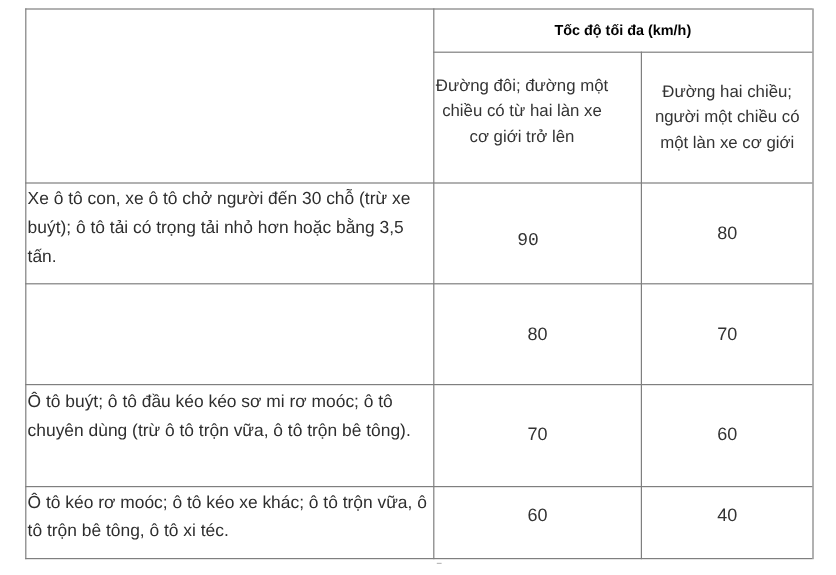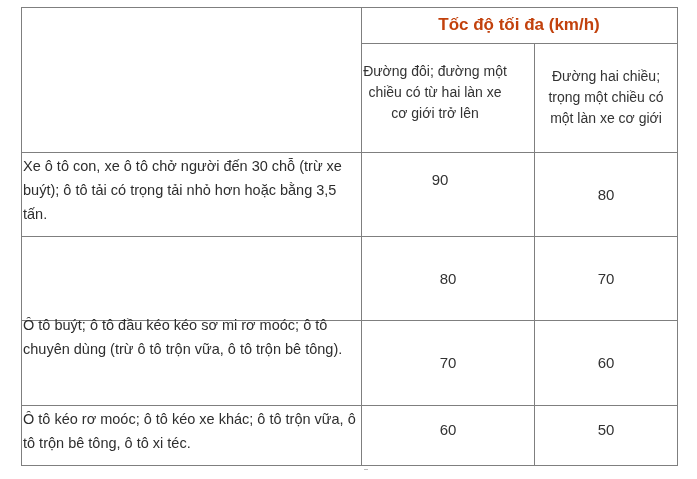--- a/index.html
+++ b/index.html
@@ -4,21 +4,21 @@
 <style>
   html, body { margin: 0; padding: 0; background: #ffffff; }
   body { width: 697px; height: 479px; position: relative; overflow: hidden;
          font-family: "Liberation Sans", sans-serif; color: #2b2b2b; }
   .tbl { position: absolute; left: 21px; top: 7px; width: 656px; height: 458px; }
   .line-h, .line-v { position: absolute; background: #7f7f7f; }
   .line-h { height: 1px; }
   .line-v { width: 1px; }
   .cell { position: absolute; box-sizing: border-box; display: flex; }
   .center { align-items: center; justify-content: center; text-align: center; }
-  .hdr-title { font-weight: bold; font-size: 17px; color: #c2410c; }
+  .hdr-title { font-weight: bold; font-size: 12px; color: #000000; }
   .sub { font-size: 14px; line-height: 21px; color: #333; }
   .desc { font-size: 14.5px; line-height: 24px; padding: 2px 2px 0 2px; align-items: flex-start; color: #2e2e2e; }
   .num { font-size: 15px; color: #333; }
   .dot { position: absolute; left: 364px; top: 469px; width: 4px; height: 1px; background: #bbb; }
 </style>
 </head>
 <body>
 
 <div class="tbl">
 
@@ -35,54 +35,54 @@
   <div class="line-v" style="left:513px;top:36px;height:423px;"></div>
   <div class="line-v" style="left:656px;top:0;height:459px;"></div>
 
   <div class="cell center hdr-title" style="left:340px;top:0;width:316px;height:36px;">
     <span>Tốc độ tối đa (km/h)</span>
   </div>
   <div class="cell center sub" style="left:340px;top:36px;width:148px;height:109px;padding:0 1px 10px 1px;">
     <span>Đường đôi; đường một chiều có từ hai làn xe cơ giới trở lên</span>
   </div>
   <div class="cell center sub" style="left:514px;top:36px;width:142px;height:109px;padding:0 4px;">
-    <span>Đường hai chiều; trọng một chiều có một làn xe cơ giới</span>
+    <span>Đường hai chiều; người một chiều có một làn xe cơ giới</span>
   </div>
 
   <div class="cell desc" style="left:0;top:145px;width:340px;height:84px;justify-content:center;">
     <span>Xe ô tô con, xe ô tô chở người đến 30 chỗ (trừ xe buýt); ô tô tải có trọng tải nhỏ hơn hoặc bằng 3,5 tấn.</span>
   </div>
-  <div class="cell center num" style="left:340px;top:130px;width:158px;height:84px;">
+  <div class="cell center num" style="left:340px;top:151px;width:158px;height:84px;font-family:Liberation Mono, monospace;">
     <span>90</span>
   </div>
   <div class="cell center num" style="left:514px;top:145px;width:142px;height:84px;">
     <span>80</span>
   </div>
 
   <div class="cell center num" style="left:340px;top:229px;width:174px;height:84px;">
     <span>80</span>
   </div>
   <div class="cell center num" style="left:514px;top:229px;width:142px;height:84px;">
     <span>70</span>
   </div>
 
-  <div class="cell desc" style="left:0;top:304px;width:340px;height:85px;">
+  <div class="cell desc" style="left:0;top:314px;width:340px;height:85px;">
     <span>Ô tô buýt; ô tô đầu kéo kéo sơ mi rơ moóc; ô tô chuyên dùng (trừ ô tô trộn vữa, ô tô trộn bê tông).</span>
   </div>
   <div class="cell center num" style="left:340px;top:313px;width:174px;height:85px;">
     <span>70</span>
   </div>
   <div class="cell center num" style="left:514px;top:313px;width:142px;height:85px;">
     <span>60</span>
   </div>
 
   <div class="cell desc" style="left:0;top:398px;width:340px;height:60px;">
     <span>Ô tô kéo rơ moóc; ô tô kéo xe khác; ô tô trộn vữa, ô tô trộn bê tông, ô tô xi téc.</span>
   </div>
   <div class="cell center num" style="left:340px;top:398px;width:174px;height:60px;padding-bottom:12px;">
     <span>60</span>
   </div>
   <div class="cell center num" style="left:514px;top:398px;width:142px;height:60px;padding-bottom:12px;">
-    <span>50</span>
+    <span>40</span>
   </div>
 </div>
 
 <div class="dot"></div>
 
 </body></html>

